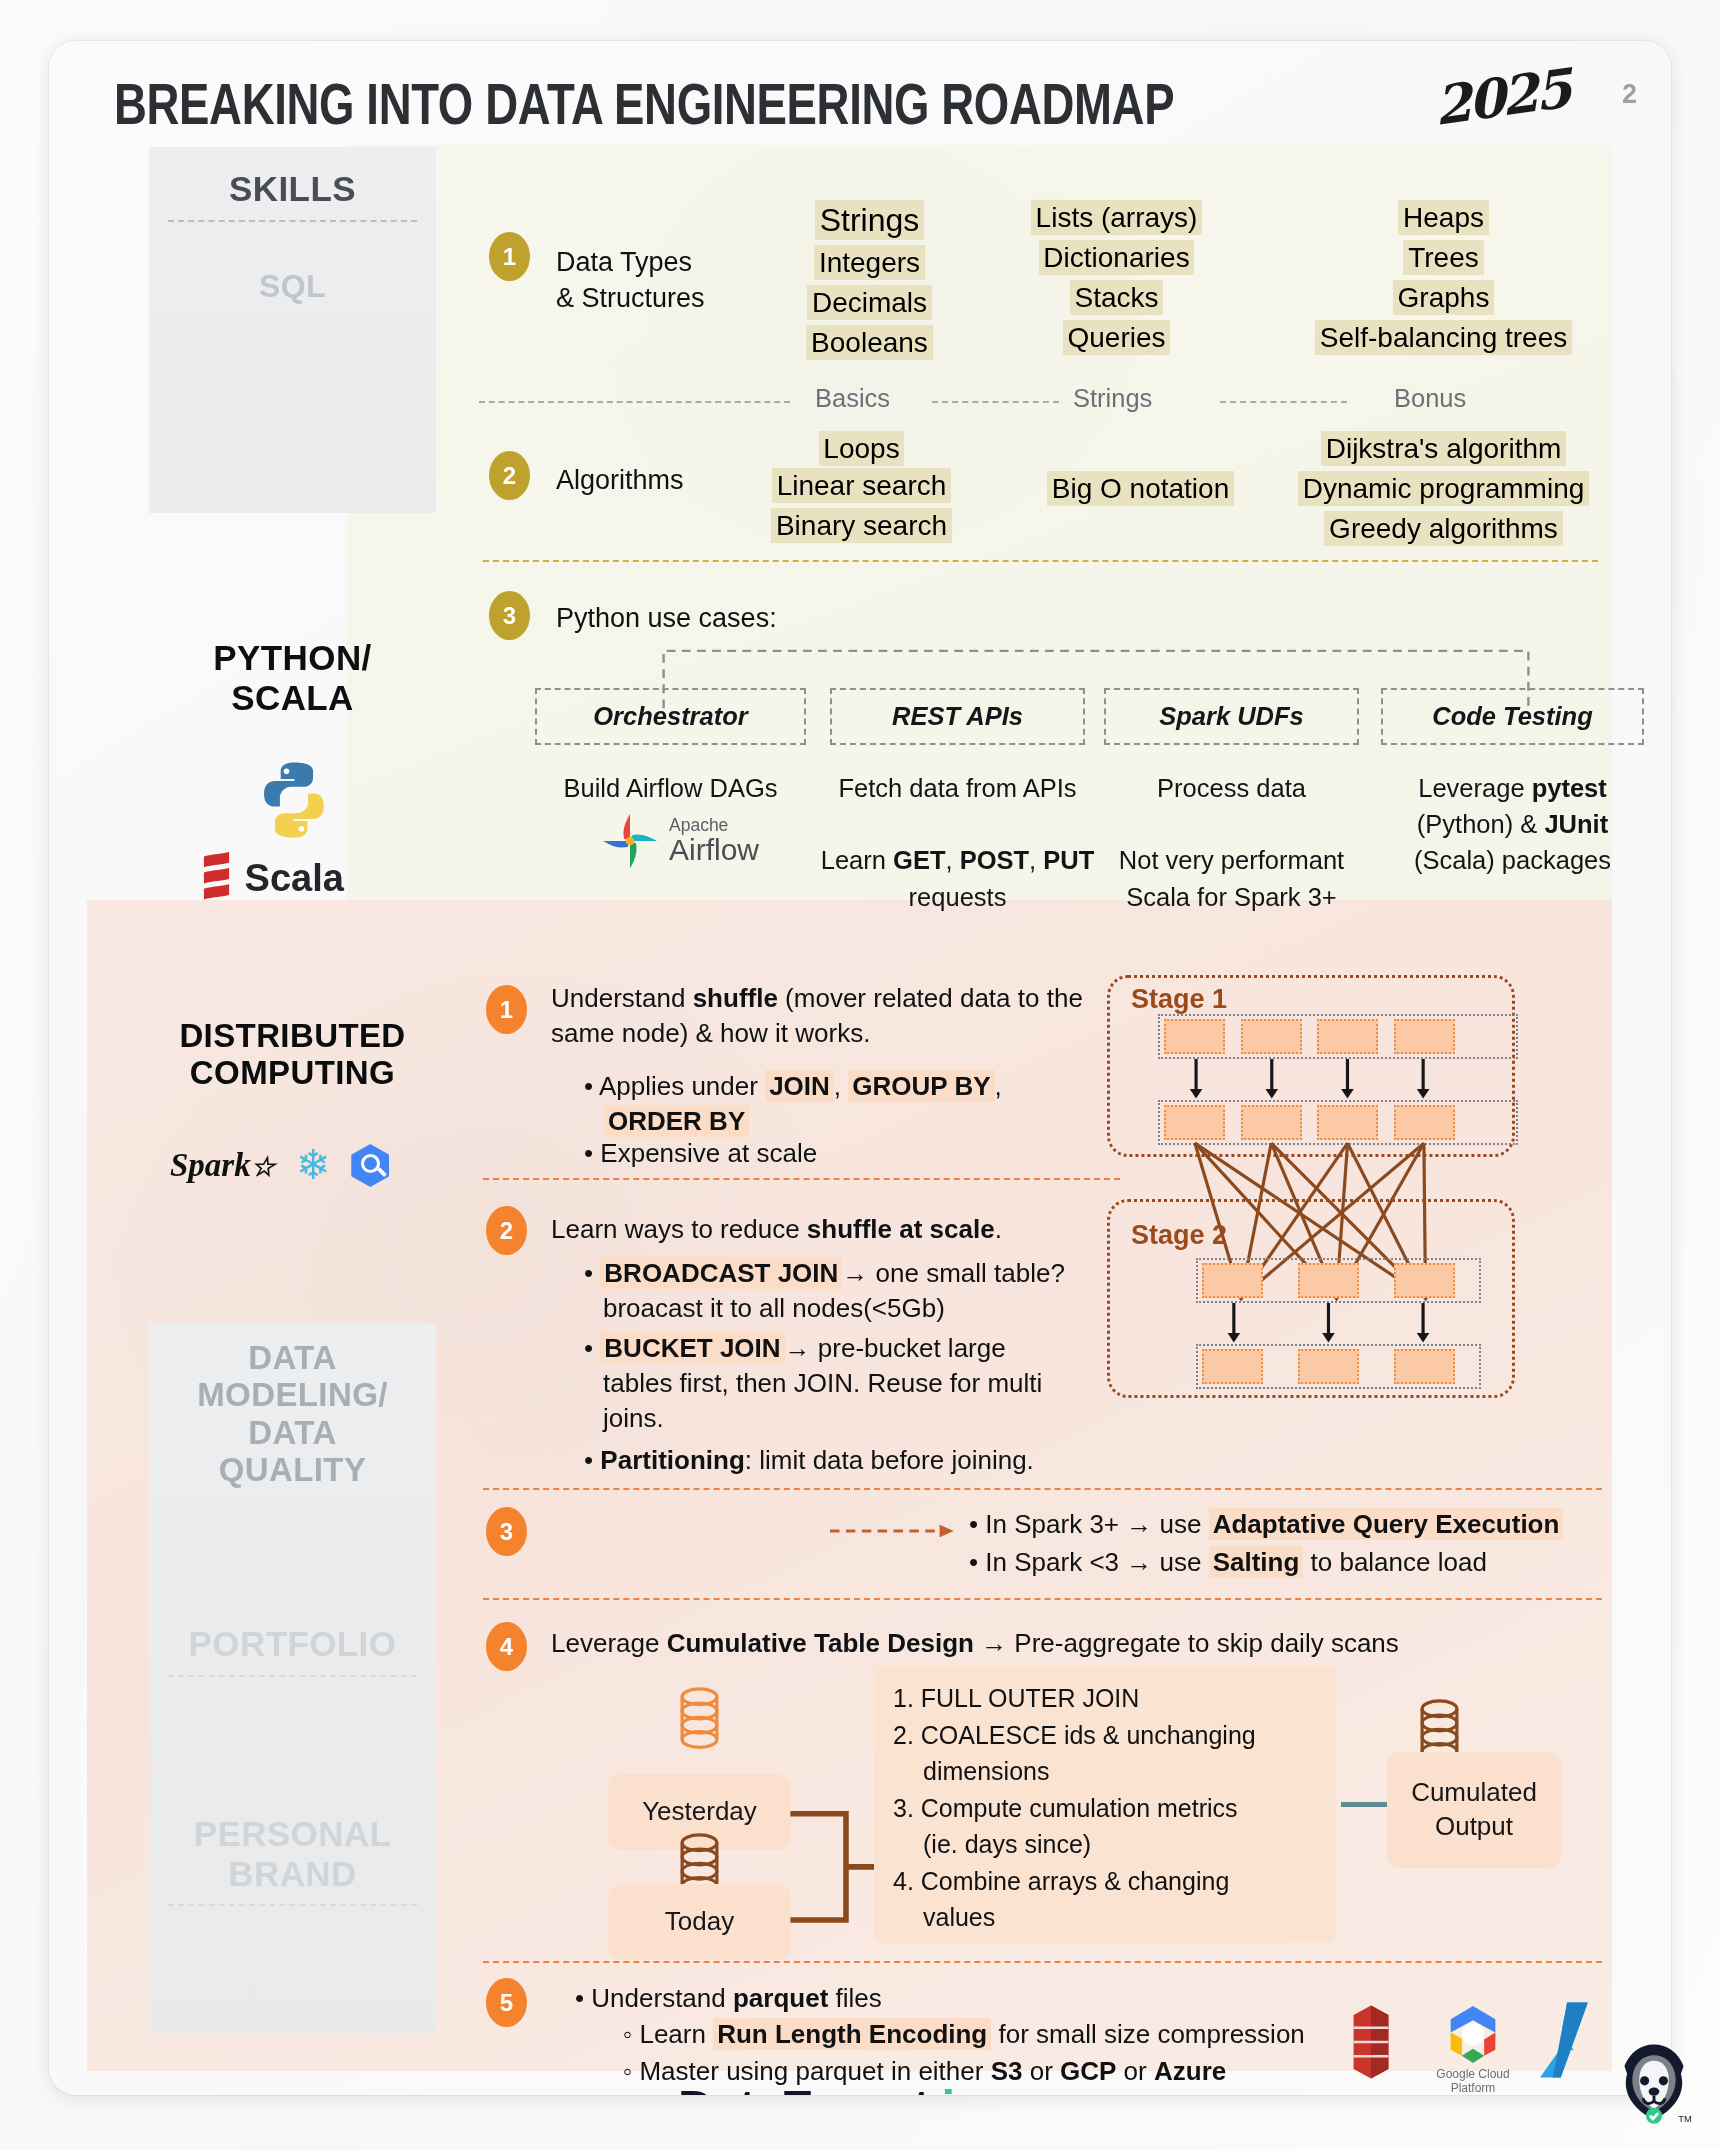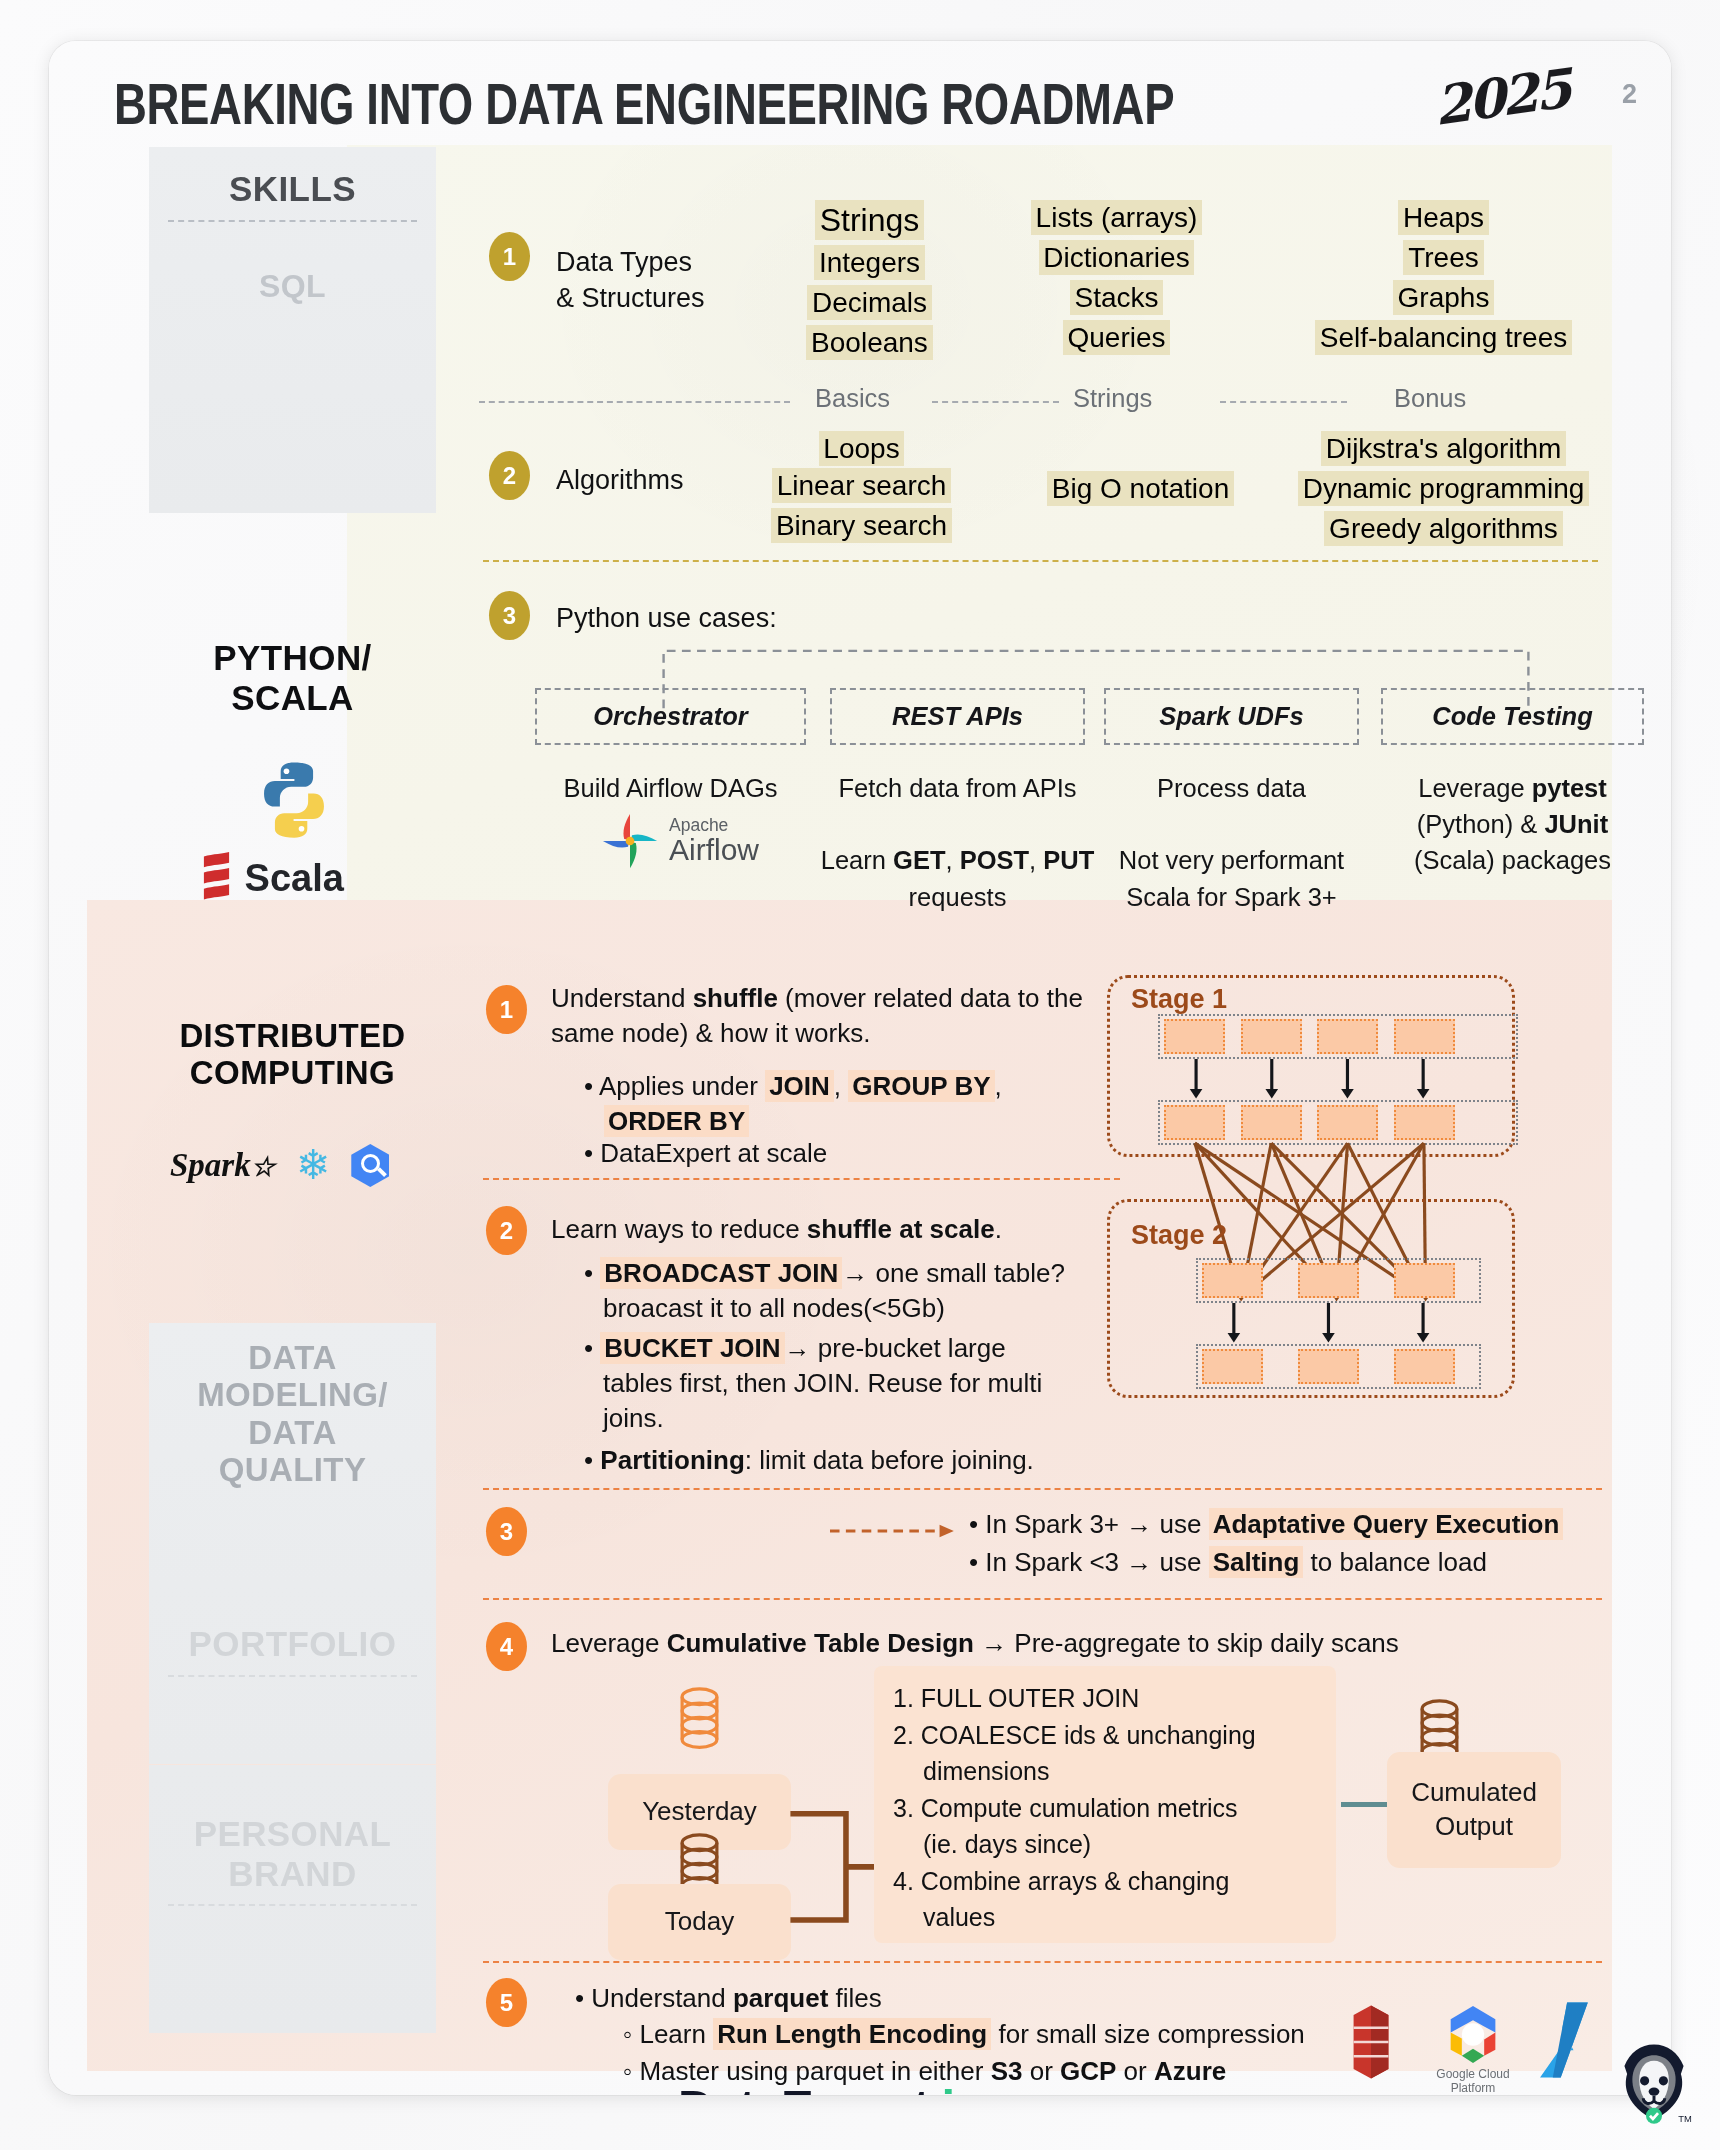--- a/index.html
+++ b/index.html
@@ -368,21 +368,21 @@
   </div>
   <div class="tx" style="left:502px; top:940px; width:574px;">
     <span>Understand </span><b>shuffle</b><span> (mover related data to</span>
     <span>the same node) &amp; how it works.</span>
   </div>
   <div class="tx" style="left:535px; top:1028px; width:558px;">
     • <span>Applies under </span><span class="hl-peach"><b>JOIN</b></span><span>, </span><span class="hl-peach"><b>GROUP BY</b></span><span>,</span>
     <br><span class="hl-peach" style="margin-left:20px;"><b>ORDER BY</b></span>
   </div>
   <div class="tx" style="left:535px; top:1095px;">
-    • <span>DataExpert at scale</span>
+    • <span>Expensive at scale</span>
   </div>
 
   <div class="dash-orange" style="left:434px; top:1137px; width:637px;"></div>
 
   <div class="bub orange" style="left:437px; top:1165px;">
     <span>2</span>
   </div>
   <div class="tx" style="left:502px; top:1171px; width:574px;">
     <span>Learn ways to reduce </span><b>shuffle at scale</b><span>.</span>
   </div>

